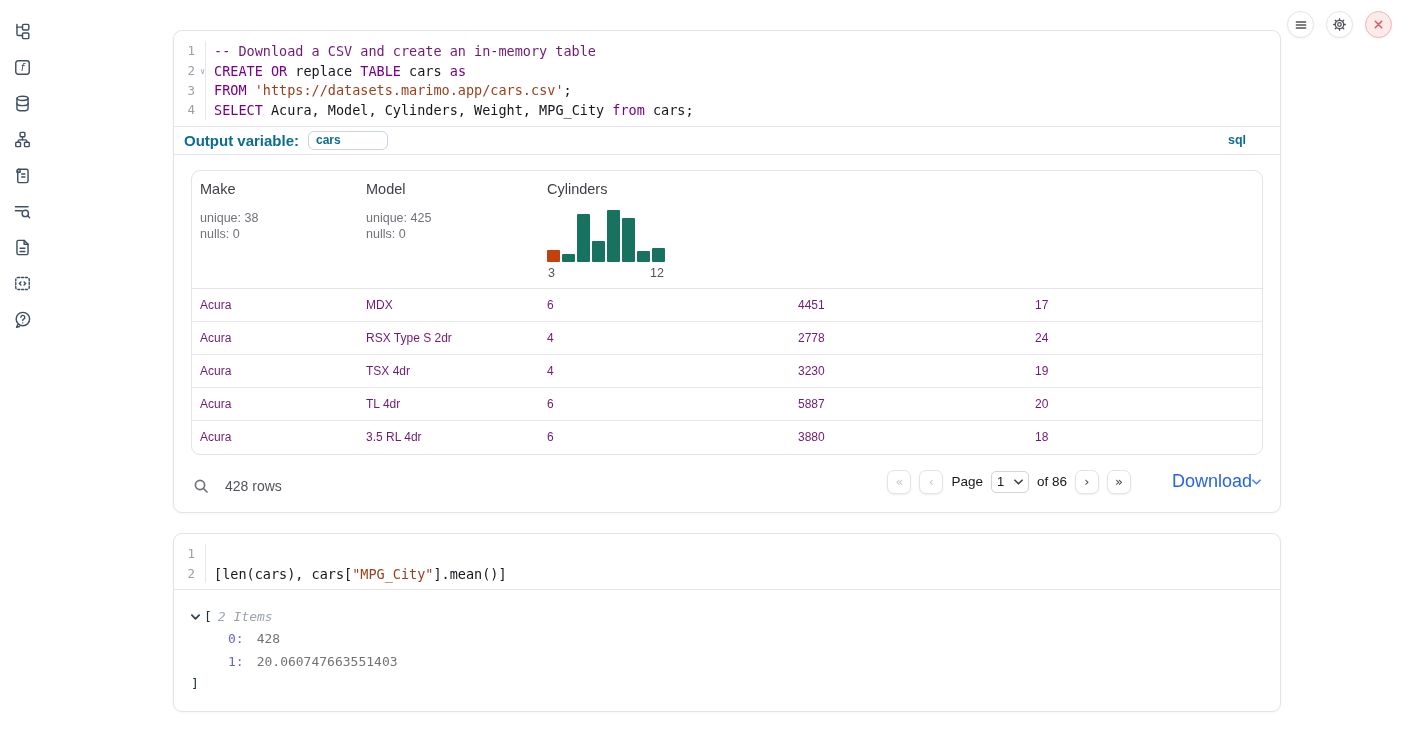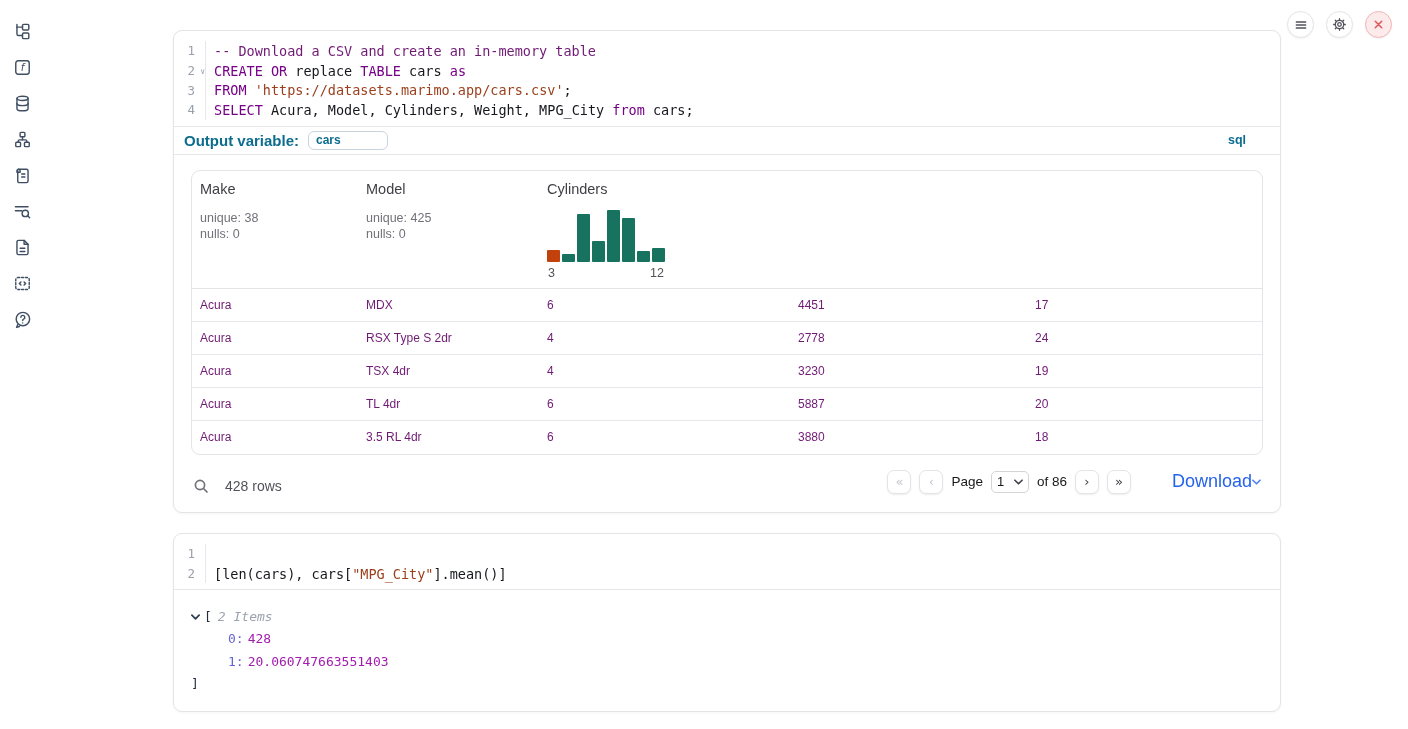--- a/index.html
+++ b/index.html
@@ -69,21 +69,21 @@
   .download-link svg { stroke:#2563eb; fill:none; stroke-width:1.8; stroke-linecap:round; stroke-linejoin:round; opacity:.8; }
 
   
   .cell2-editor { border-bottom:1px solid #e6e6ea; }
   .tree { padding:15px 0 0 17px; font-family:"DejaVu Sans Mono", monospace; font-size:13px; color:#1f2d3d; }
   .tree-row { height:22.3px; display:flex; align-items:center; }
   .tree-head svg { stroke:#334155; fill:none; stroke-width:2; stroke-linecap:round; stroke-linejoin:round; margin-right:4px; }
   .items-label { color:#9ca3af; font-style:italic; margin-left:6px; }
   .tree-entry { padding-left:37px; }
   .tree-key { color:#6464d0; }
-  .tree-val { color:#a21caf; margin-left:4px; }
+  .tree-val { color:#737373; margin-left:13px; }
 </style>
 </head>
 <body>
 
 <div class="sidebar">
   <div class="side-icon">
     <svg viewBox="0 0 24 24">
         <rect x="12" y="3" width="8" height="7" rx="1.5"></rect>
         <rect x="12" y="14" width="8" height="7" rx="1.5"></rect>
         <path d="M5 3v12a2 2 0 0 0 2 2h5"></path>

